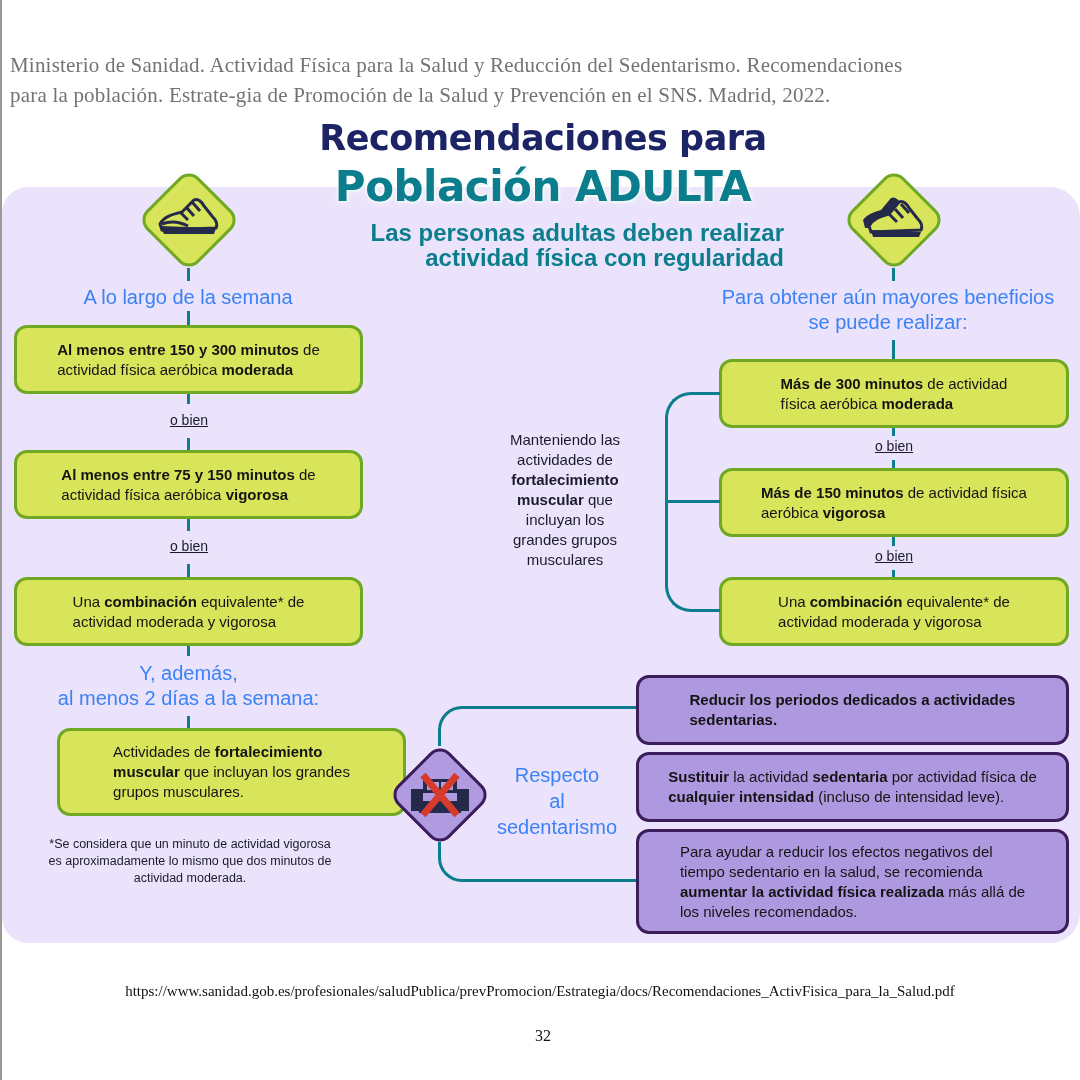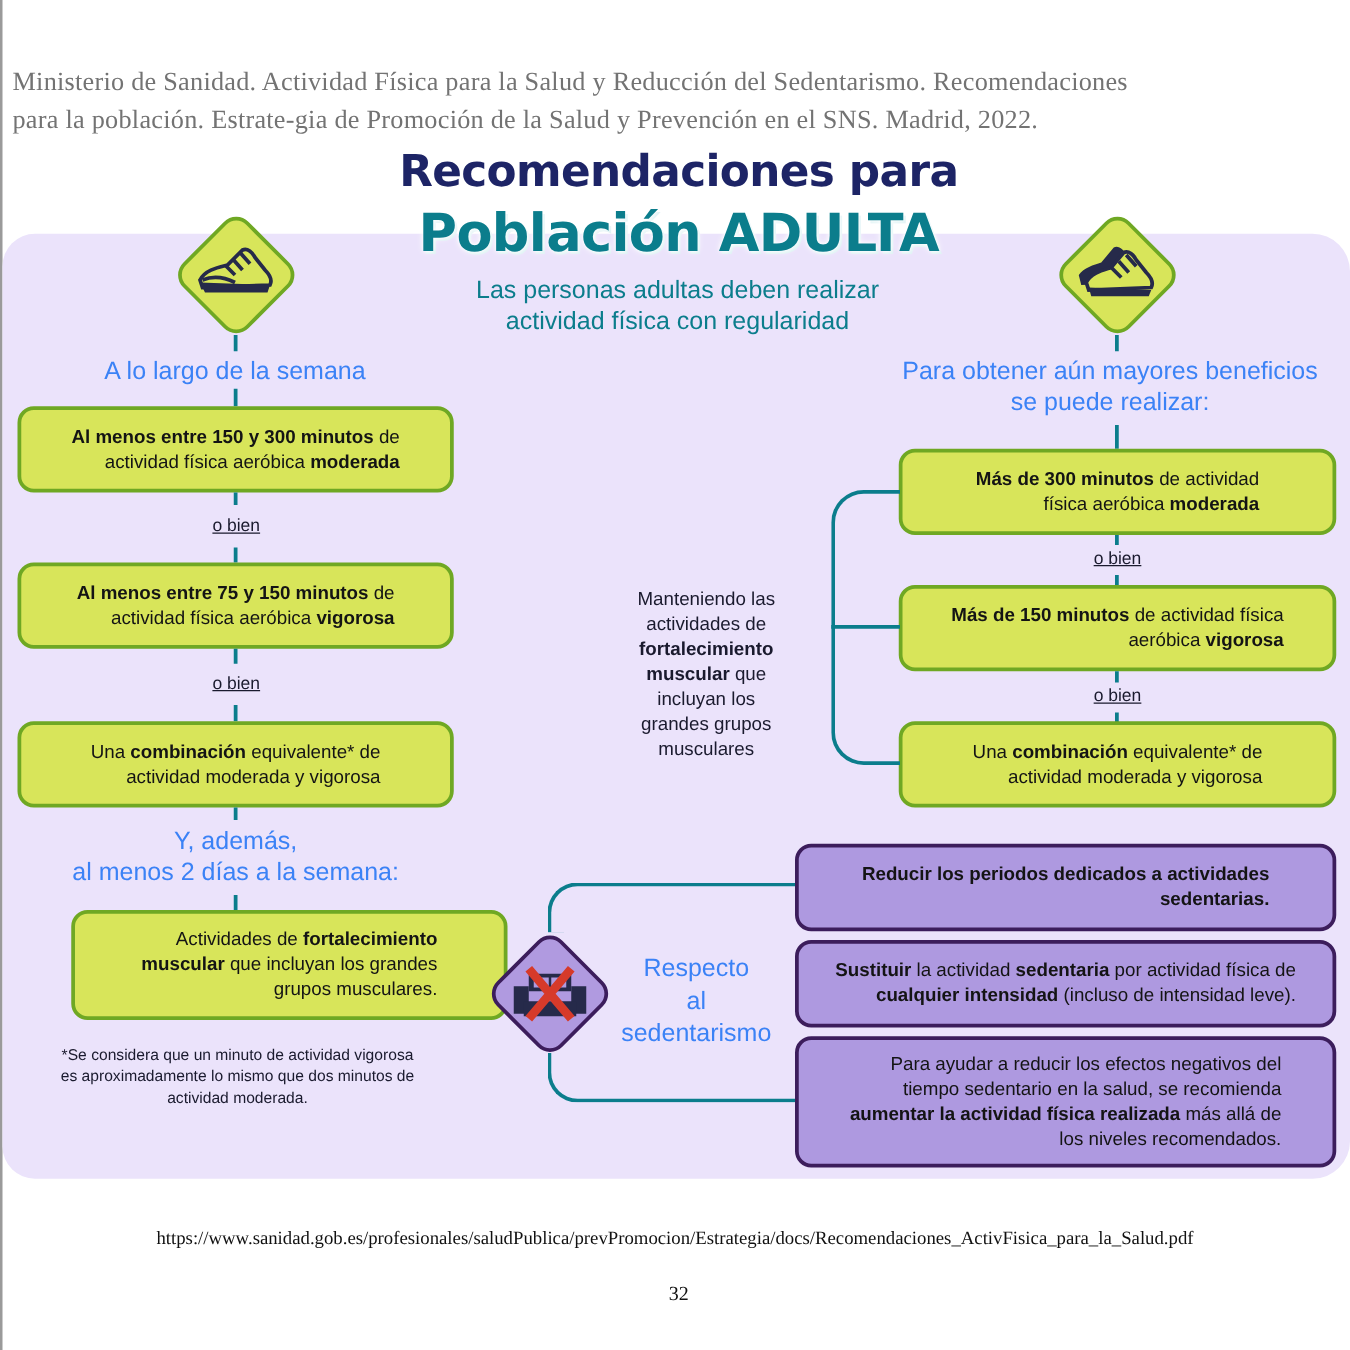--- a/index.html
+++ b/index.html
@@ -24,57 +24,57 @@
     font-family: "DejaVu Sans", sans-serif; font-weight: bold; font-size: 35px;
     color: #1d2466; letter-spacing: -0.5px;
   }
   .title2 {
     position: absolute; top: 162px; left: 0; width: 1086px; text-align: center;
     font-family: "DejaVu Sans", sans-serif; font-weight: bold; font-size: 42px;
     color: #0b7d8c; letter-spacing: -0.5px;
     text-shadow: 0 0 3px #ffffff, 0 0 6px #ffffff, 2px 2px 0 #dff3f5;
   }
   .subtitle {
-    position: absolute; top: 220px; left: 300px; width: 484px; text-align: center;
-    font-weight: normal; font-size: 20px; line-height: 25px; color: #0b7d8c;
+    position: absolute; top: 220px; left: 300px; width: 484px; text-align: right;
+    font-weight: bold; font-size: 24px; line-height: 25px; color: #0b7d8c;
   }
 
   .diamond-wrap { position: absolute; width: 104px; height: 104px; }
   .diamond {
     position: absolute; left: 15px; top: 15px; width: 74px; height: 74px;
     transform: rotate(45deg); border-radius: 14px;
   }
   .diamond.green { background: #d8e55a; border: 3px solid #6fa823; }
   .diamond.purple { background: #b09ae0; border: 3px solid #3c1d5c; }
   .diamond-wrap svg { position: absolute; left: 17px; top: 22px; }
 
   .vline { position: absolute; width: 3px; background: #0b7d8c; }
 
   .heading {
     position: absolute; text-align: center; font-weight: normal; font-size: 20px;
     line-height: 25px; color: #3b82f6;
   }
 
   .box {
     position: absolute; display: flex; align-items: center; justify-content: center;
-    text-align: right; font-size: 15px; line-height: 20px; padding: 0 10px;
+    text-align: left; font-size: 15px; line-height: 20px; padding: 0 10px;
   }
   .box.green { background: #d8e55a; border: 3px solid #6fa823; border-radius: 13px; color: #141414; }
   .box.purple { background: #ae99e0; border: 3px solid #3c1d5c; border-radius: 13px; color: #141414; }
   .box b { font-weight: bold; }
 
   .obien { position: absolute; text-align: center; font-size: 14px; color: #1a1a2e; text-decoration: underline; }
 
   .note {
     position: absolute; text-align: center; font-size: 12.5px; line-height: 17px; color: #1a1a2e;
   }
 
   .mid-text {
     position: absolute; left: 504px; top: 430px; width: 122px; text-align: center;
-    font-size: 15px; line-height: 20px; color: #1a1a2e; margin-top: 40px;
+    font-size: 15px; line-height: 20px; color: #1a1a2e;
   }
 
   .bracket { position: absolute; border: 3px solid #0b7d8c; border-right: none; }
 
   .url {
     position: absolute; top: 983px; left: 0; width: 1080px; text-align: center;
     font-family: "Liberation Serif", "DejaVu Serif", serif; font-size: 15px; color: #111;
   }
   .pagenum {
     position: absolute; top: 1027px; left: 0; width: 1086px; text-align: center;

